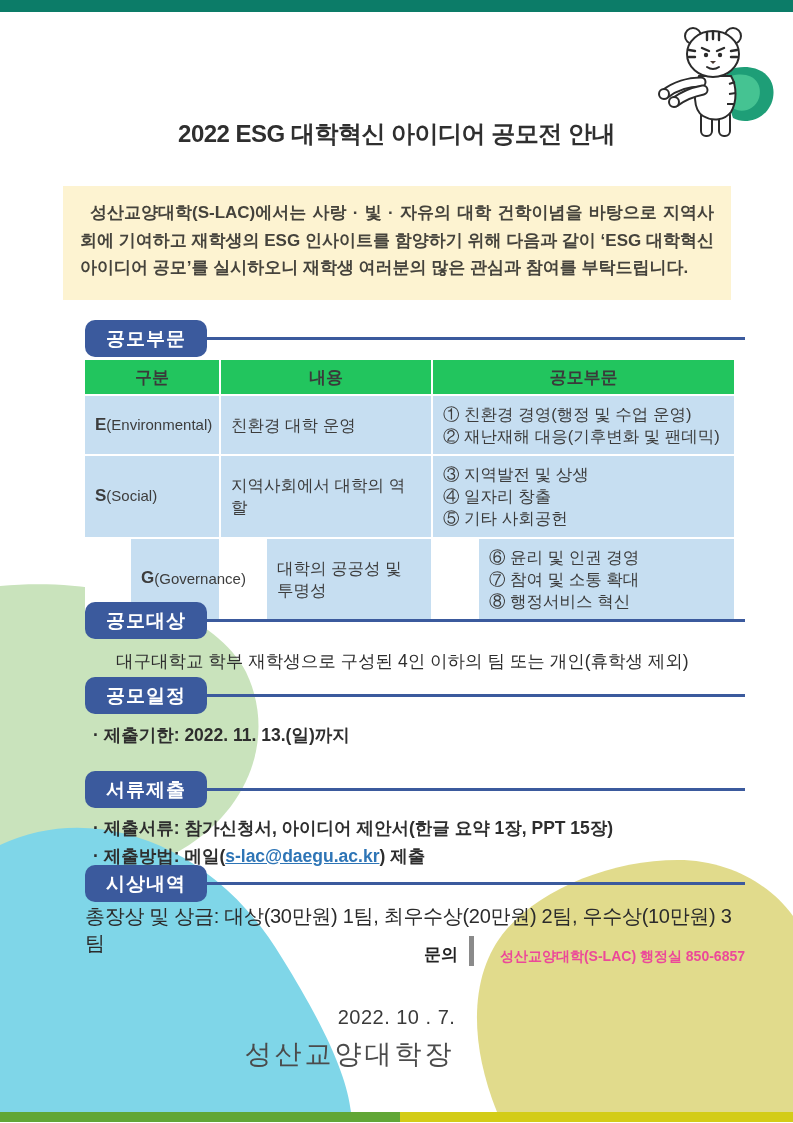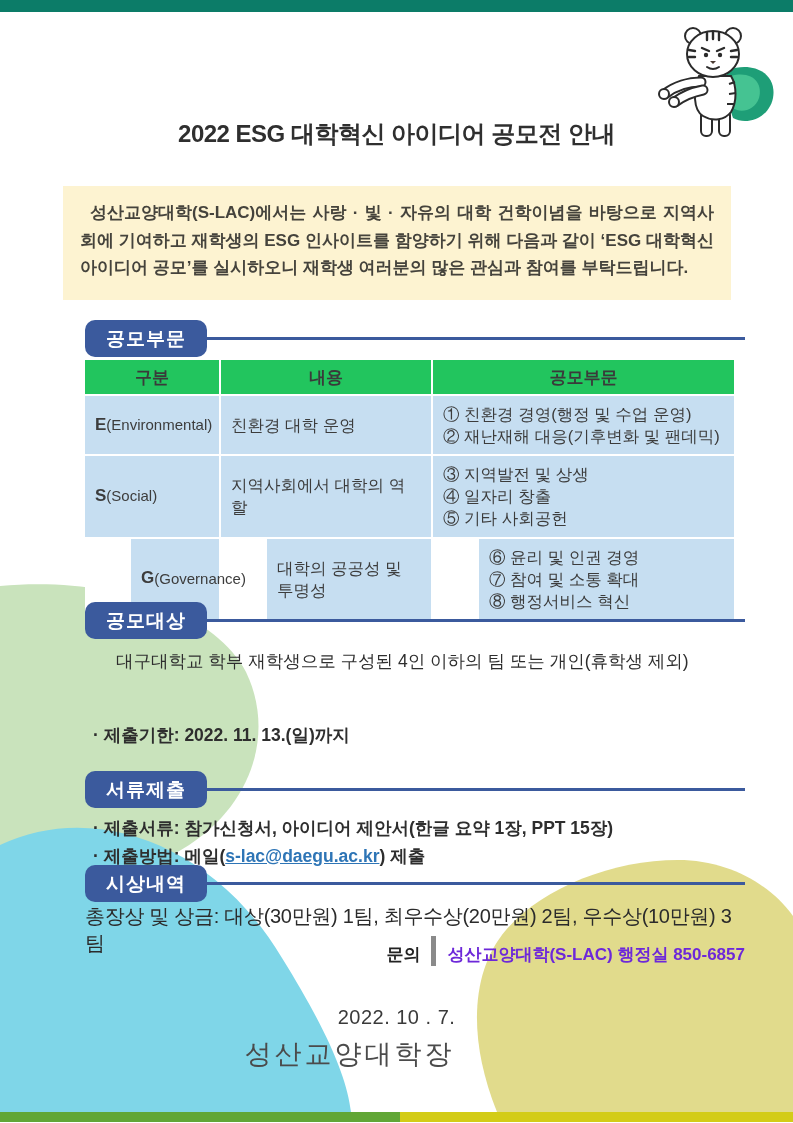--- a/index.html
+++ b/index.html
@@ -64,21 +64,21 @@
     position:absolute; left:85px; top:903px; width:660px;
     font-size:20px; color:#2b2b2b; letter-spacing:-0.3px;
   }
 
   .contact-row {
     position:absolute; left:0; top:936px; width:745px;
     display:flex; justify-content:flex-end; align-items:flex-end; gap:11px;
   }
   .contact-label { font-size:17px; font-weight:bold; color:#222; }
   .contact-divider { width:5px; height:30px; background:#8a8a8a; }
-  .contact-value { font-size:17px; font-weight:bold; color:#6d28d9; }
+  .contact-value { font-size:14px; font-weight:bold; color:#ec4899;margin-left:15px; }
 
   .footer-date {
     position:absolute; left:0; top:1006px; width:793px; text-align:center;
     font-size:20px; color:#3a3a3a; letter-spacing:0.5px;
   }
   .footer-signature {
     position:absolute; left:0; top:1036px; width:699px; text-align:center;
     font-size:27px; color:#4b4b4b; letter-spacing:3px;
   }
   .bottom-bar-left  { width:400px; background:#61A636; position:absolute; left:0; top:1112px; height:10px; }
@@ -201,20 +201,24 @@
         <div>⑧ 행정서비스 혁신</div>
       </div>
     </div>
 
     <div class="badge-row" style="top:602px">
       <div class="badge-line"></div>
       <div class="badge">공모대상</div>
     </div>
     <div class="body-line" style="left:85px; top:648px; width:660px;">대구대학교 학부 재학생으로 구성된 4인 이하의 팀 또는 개인(휴학생 제외)</div>
 
+    <div class="badge-row" style="top:677px">
+      <div class="badge-line"></div>
+      <div class="badge">공모일정</div>
+    </div>
     <div class="bullet-list" style="left:93px; top:721px;">
       <div>· 제출기한: 2022. 11. 13.(일)까지</div>
     </div>
 
     <div class="badge-row" style="top:771px">
       <div class="badge-line"></div>
       <div class="badge">서류제출</div>
     </div>
     <div class="bullet-list" style="left:93px; top:814px;">
       <div>· 제출서류: 참가신청서, 아이디어 제안서(한글 요약 1장, PPT 15장)</div>

